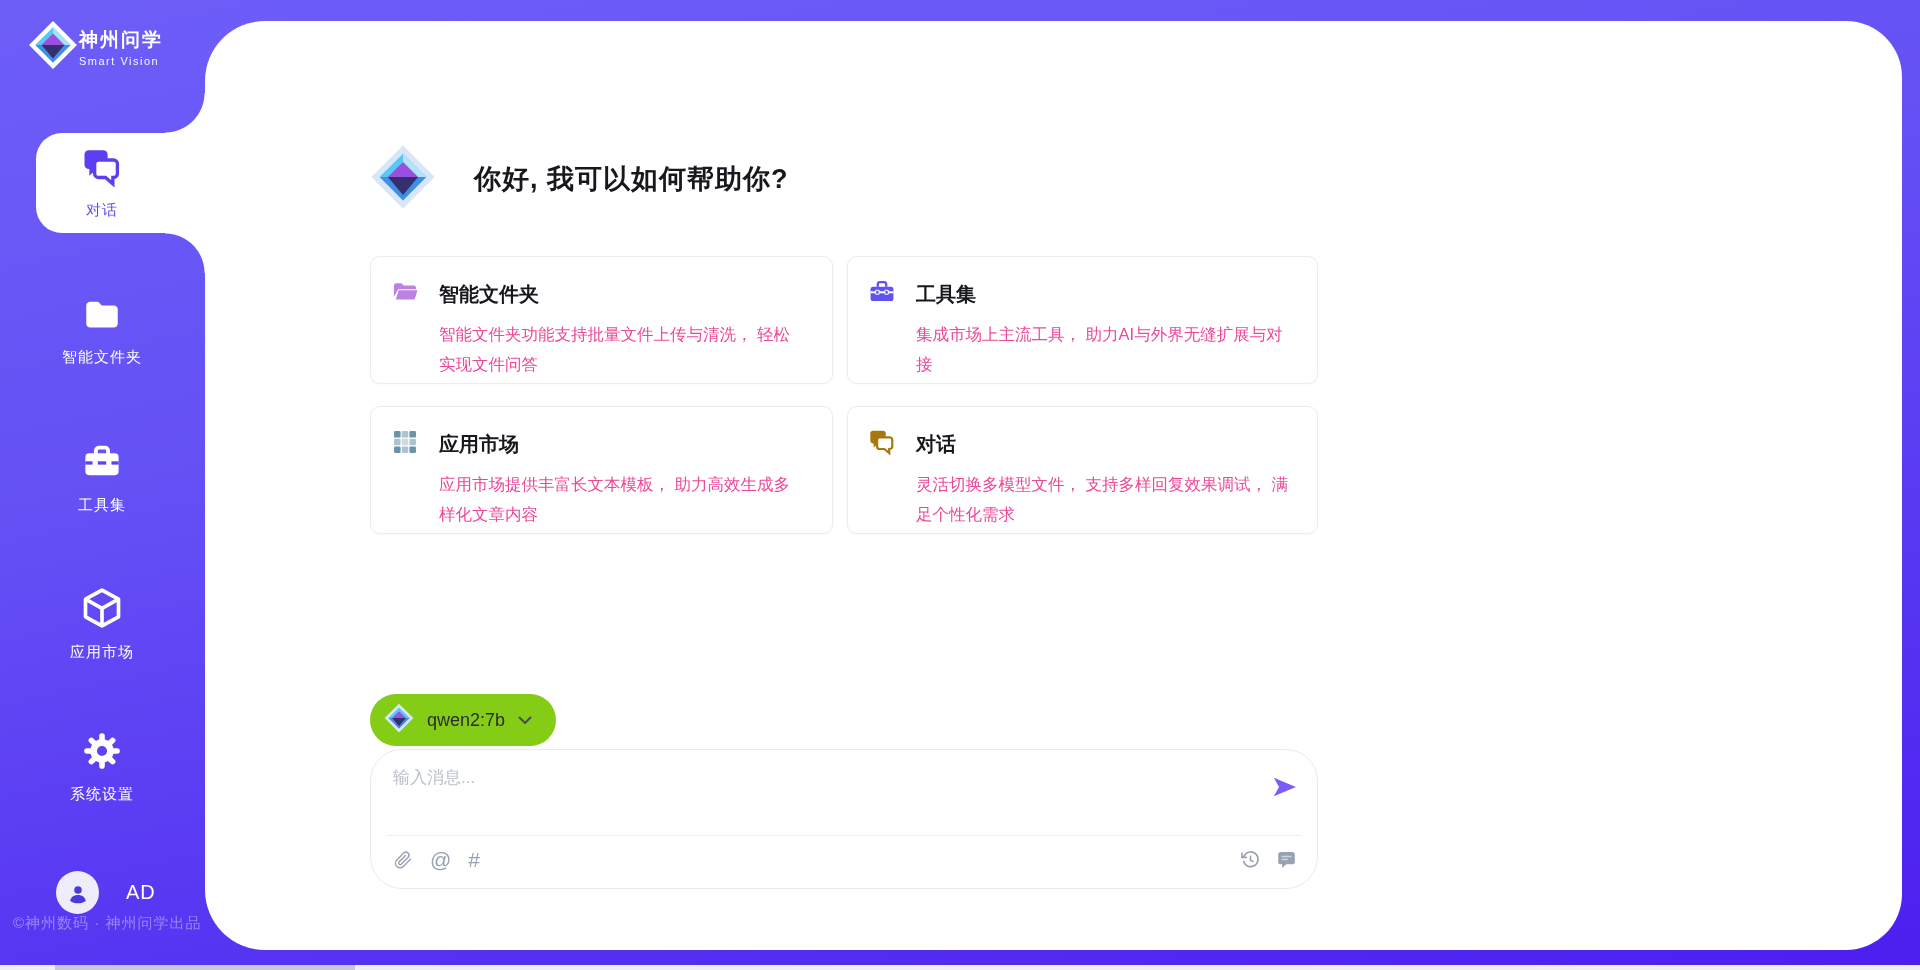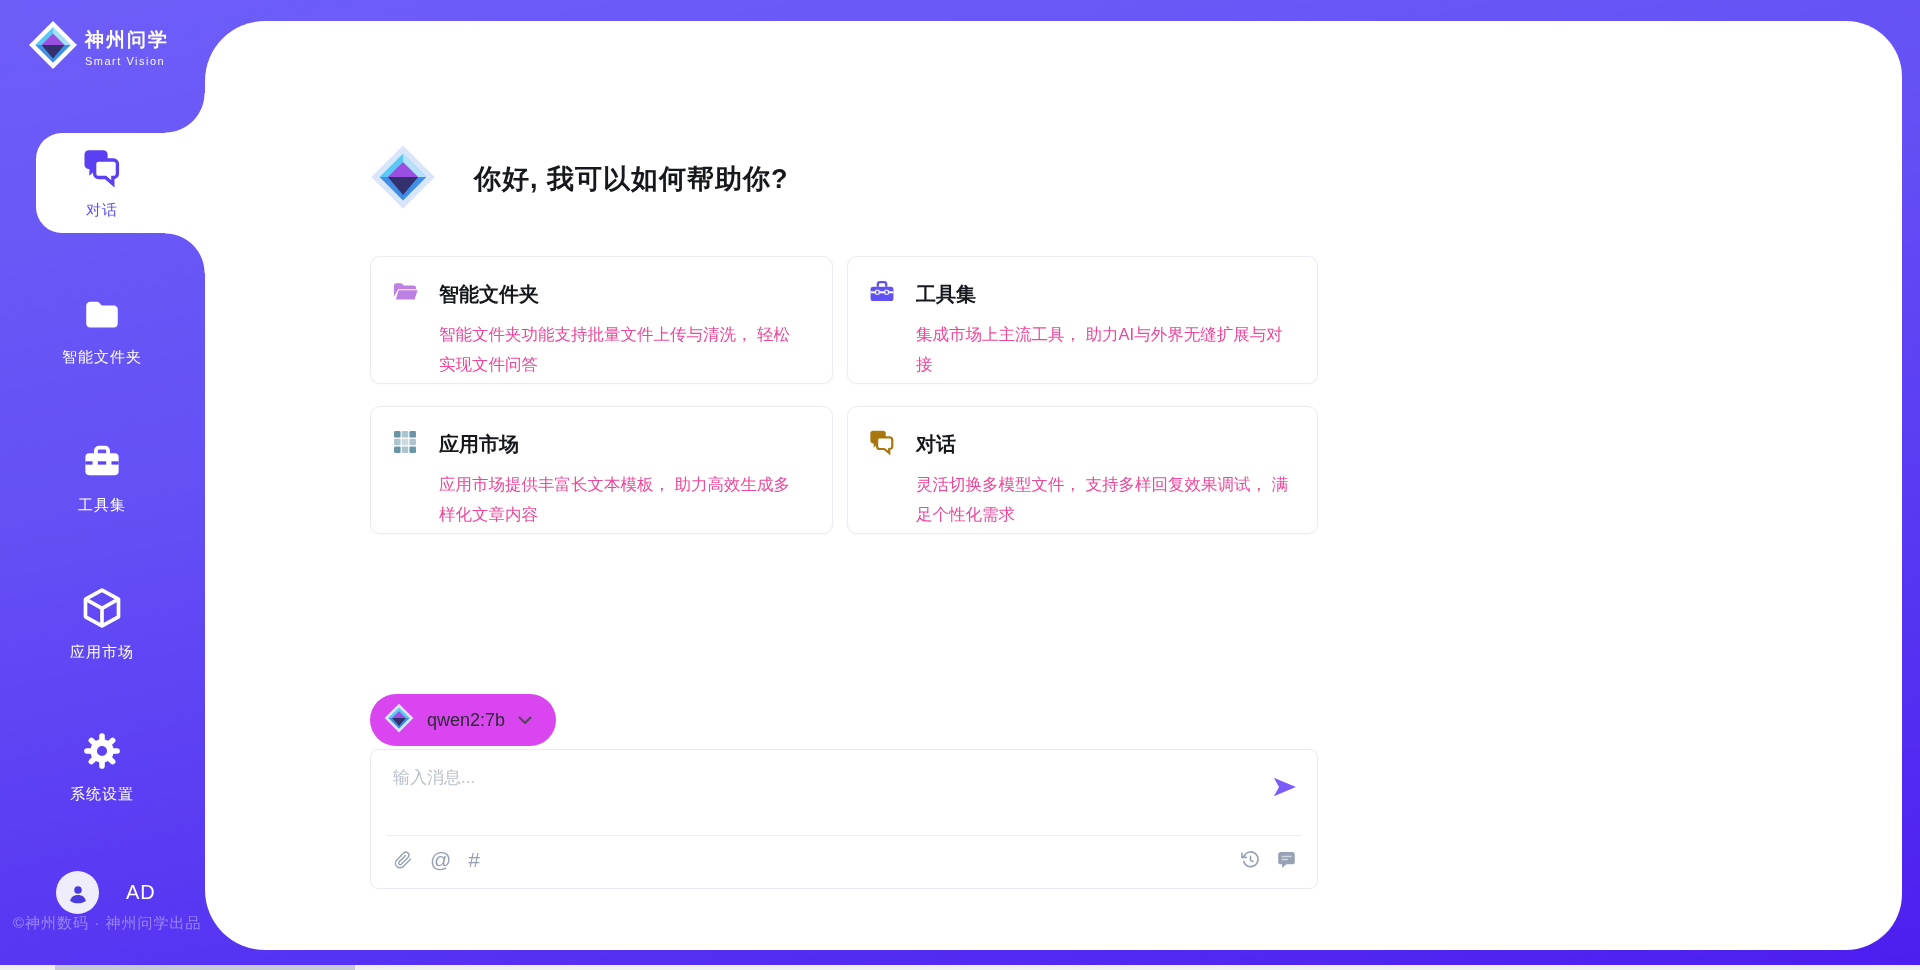--- a/index.html
+++ b/index.html
@@ -10,21 +10,21 @@
     background:linear-gradient(168deg,#6e5ef8 0%,#6450f5 38%,#5632f2 75%,#4c1ef0 100%);
   }
 
   
   .panel {
     position:absolute; left:205px; top:21px; width:1697px; height:929px;
     background:#ffffff; border-radius:60px 56px 56px 60px;
   }
 
   
-  .brand { position:absolute; left:28px; top:20px; display:flex; align-items:center; gap:7px; }
+  .brand { position:absolute; left:28px; top:20px; display:flex; align-items:center; gap:1px; }
   .brand-text { display:flex; flex-direction:column; color:#fff; }
   .brand-cn { font-size:19px; font-weight:bold; letter-spacing:2px; }
   .brand-en { font-size:11px; letter-spacing:1.5px; margin-top:2px; opacity:.95; }
 
   .tab-blob { position:absolute; left:36px; top:133px; width:169px; height:100px;
     background:#fff; border-radius:26px 0 0 26px; }
   .flare { position:absolute; left:165px; width:40px; height:40px; }
   .flare-top    { top:93px;  background:radial-gradient(circle 40px at 0 0,   rgba(0,0,0,0) 0 39px,#fff 40px); }
   .flare-bottom { top:233px; background:radial-gradient(circle 40px at 0 100%,rgba(0,0,0,0) 0 39px,#fff 40px); }
 
@@ -48,26 +48,26 @@
 
   .cards { position:absolute; left:370px; top:256px; width:948px;
     display:grid; grid-template-columns:463px 471px; column-gap:14px; row-gap:22px; }
   .card { height:128px; background:#fff; border:1px solid #ebebf2; border-radius:10px;
     box-shadow:0 1px 3px rgba(40,40,80,.03); cursor:pointer; }
   .card-head { display:flex; align-items:center; gap:20px; padding:21px 24px 0 20px; }
   .card-title { font-size:20px; font-weight:bold; color:#17181d; }
   .card-desc { margin:9px 26px 0 68px; font-size:16.5px; line-height:30px; color:#ec4899; }
 
   .model-pill { position:absolute; left:370px; top:694px; height:52px; border-radius:26px;
-    background:#d946ef; display:inline-flex; align-items:center; gap:13px; padding:0 24px 0 14px;
+    background:#84cc16; display:inline-flex; align-items:center; gap:13px; padding:0 24px 0 14px;
     cursor:pointer; }
   .model-label { font-size:18px; color:#2b2c33; }
 
   .composer { position:absolute; left:370px; top:749px; width:948px; height:140px;
-    background:#fff; border:1.5px solid #e9e9f1; border-radius:8px; }
+    background:#fff; border:1.5px solid #e9e9f1; border-radius:32px; }
   .composer textarea { position:absolute; left:22px; top:16px; width:860px; height:58px;
     border:none; outline:none; resize:none; background:transparent; font-size:17px; color:#333;
     font-family:inherit; }
   .composer textarea::placeholder { color:#b9bfca; }
   .send-btn { position:absolute; right:20px; top:24px; width:26px; height:26px; border:none;
     background:transparent; cursor:pointer; padding:0; }
   .composer-divider { position:absolute; left:16px; right:16px; top:85px; height:1px; background:#ededf2; }
   .tools-left { position:absolute; left:22px; top:99px; display:flex; align-items:center; gap:17px;
     color:#98a0b3; }
   .tools-right { position:absolute; right:20px; top:99px; display:flex; align-items:center; gap:15px;

